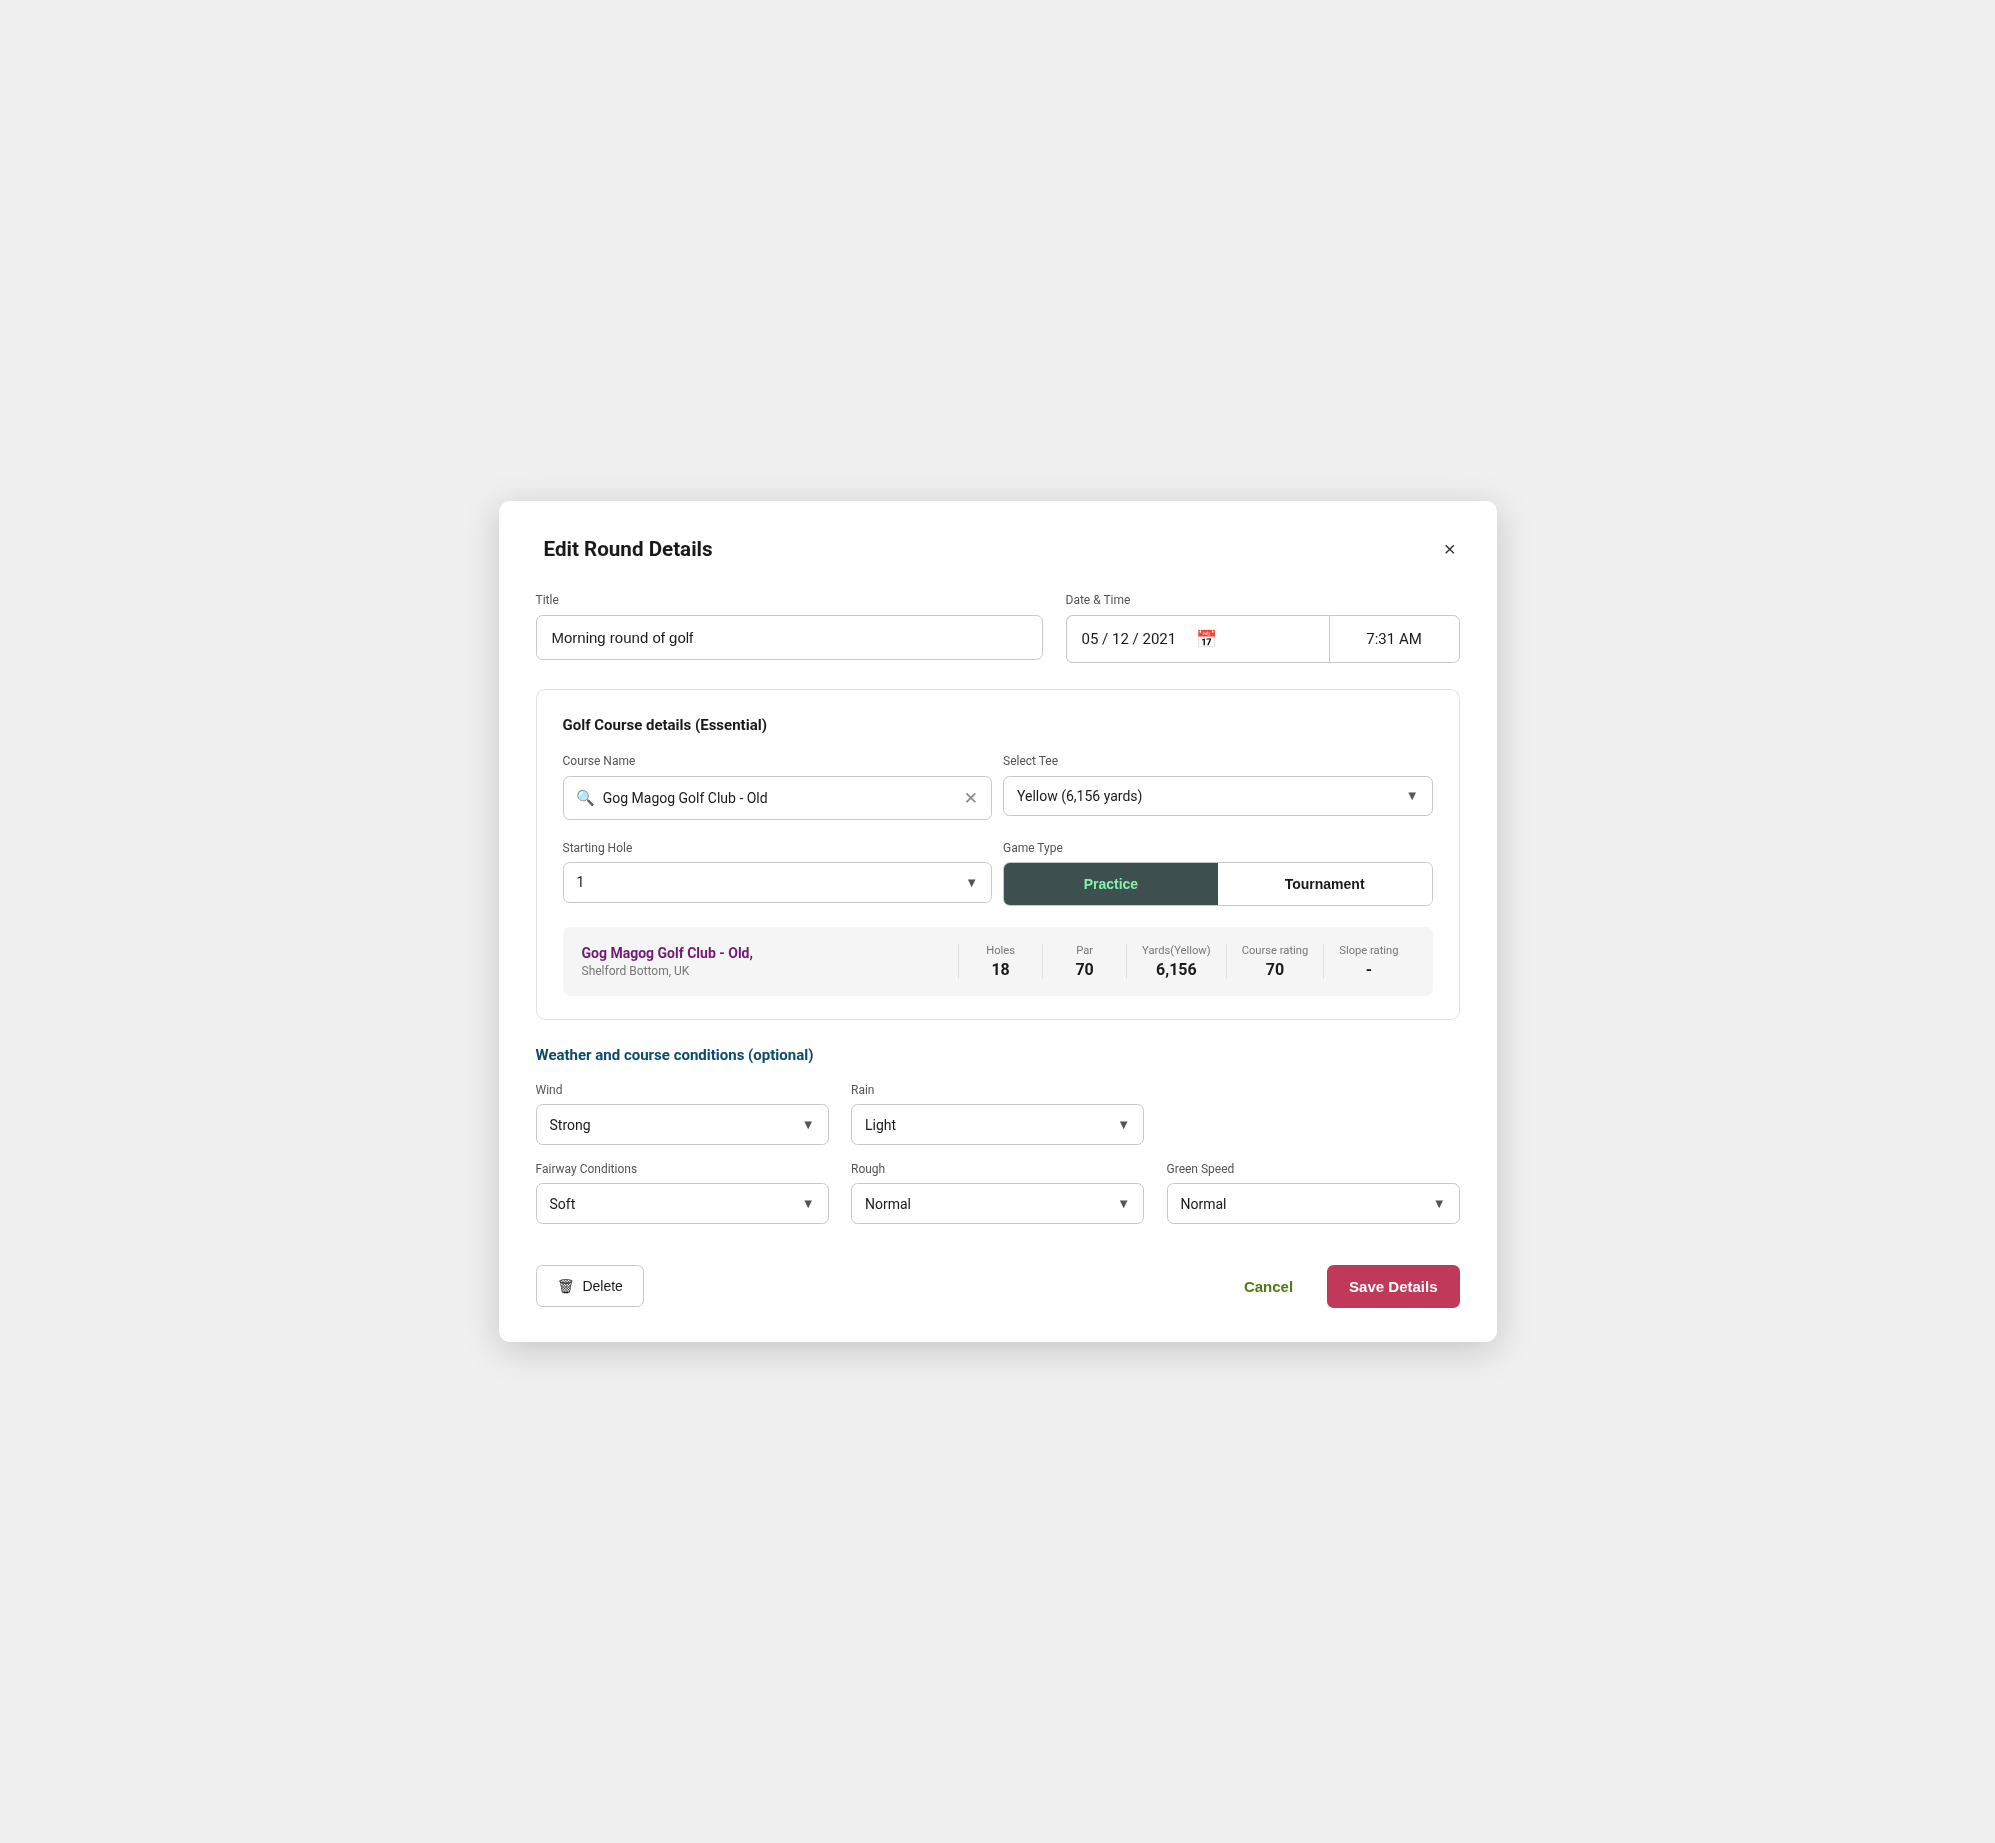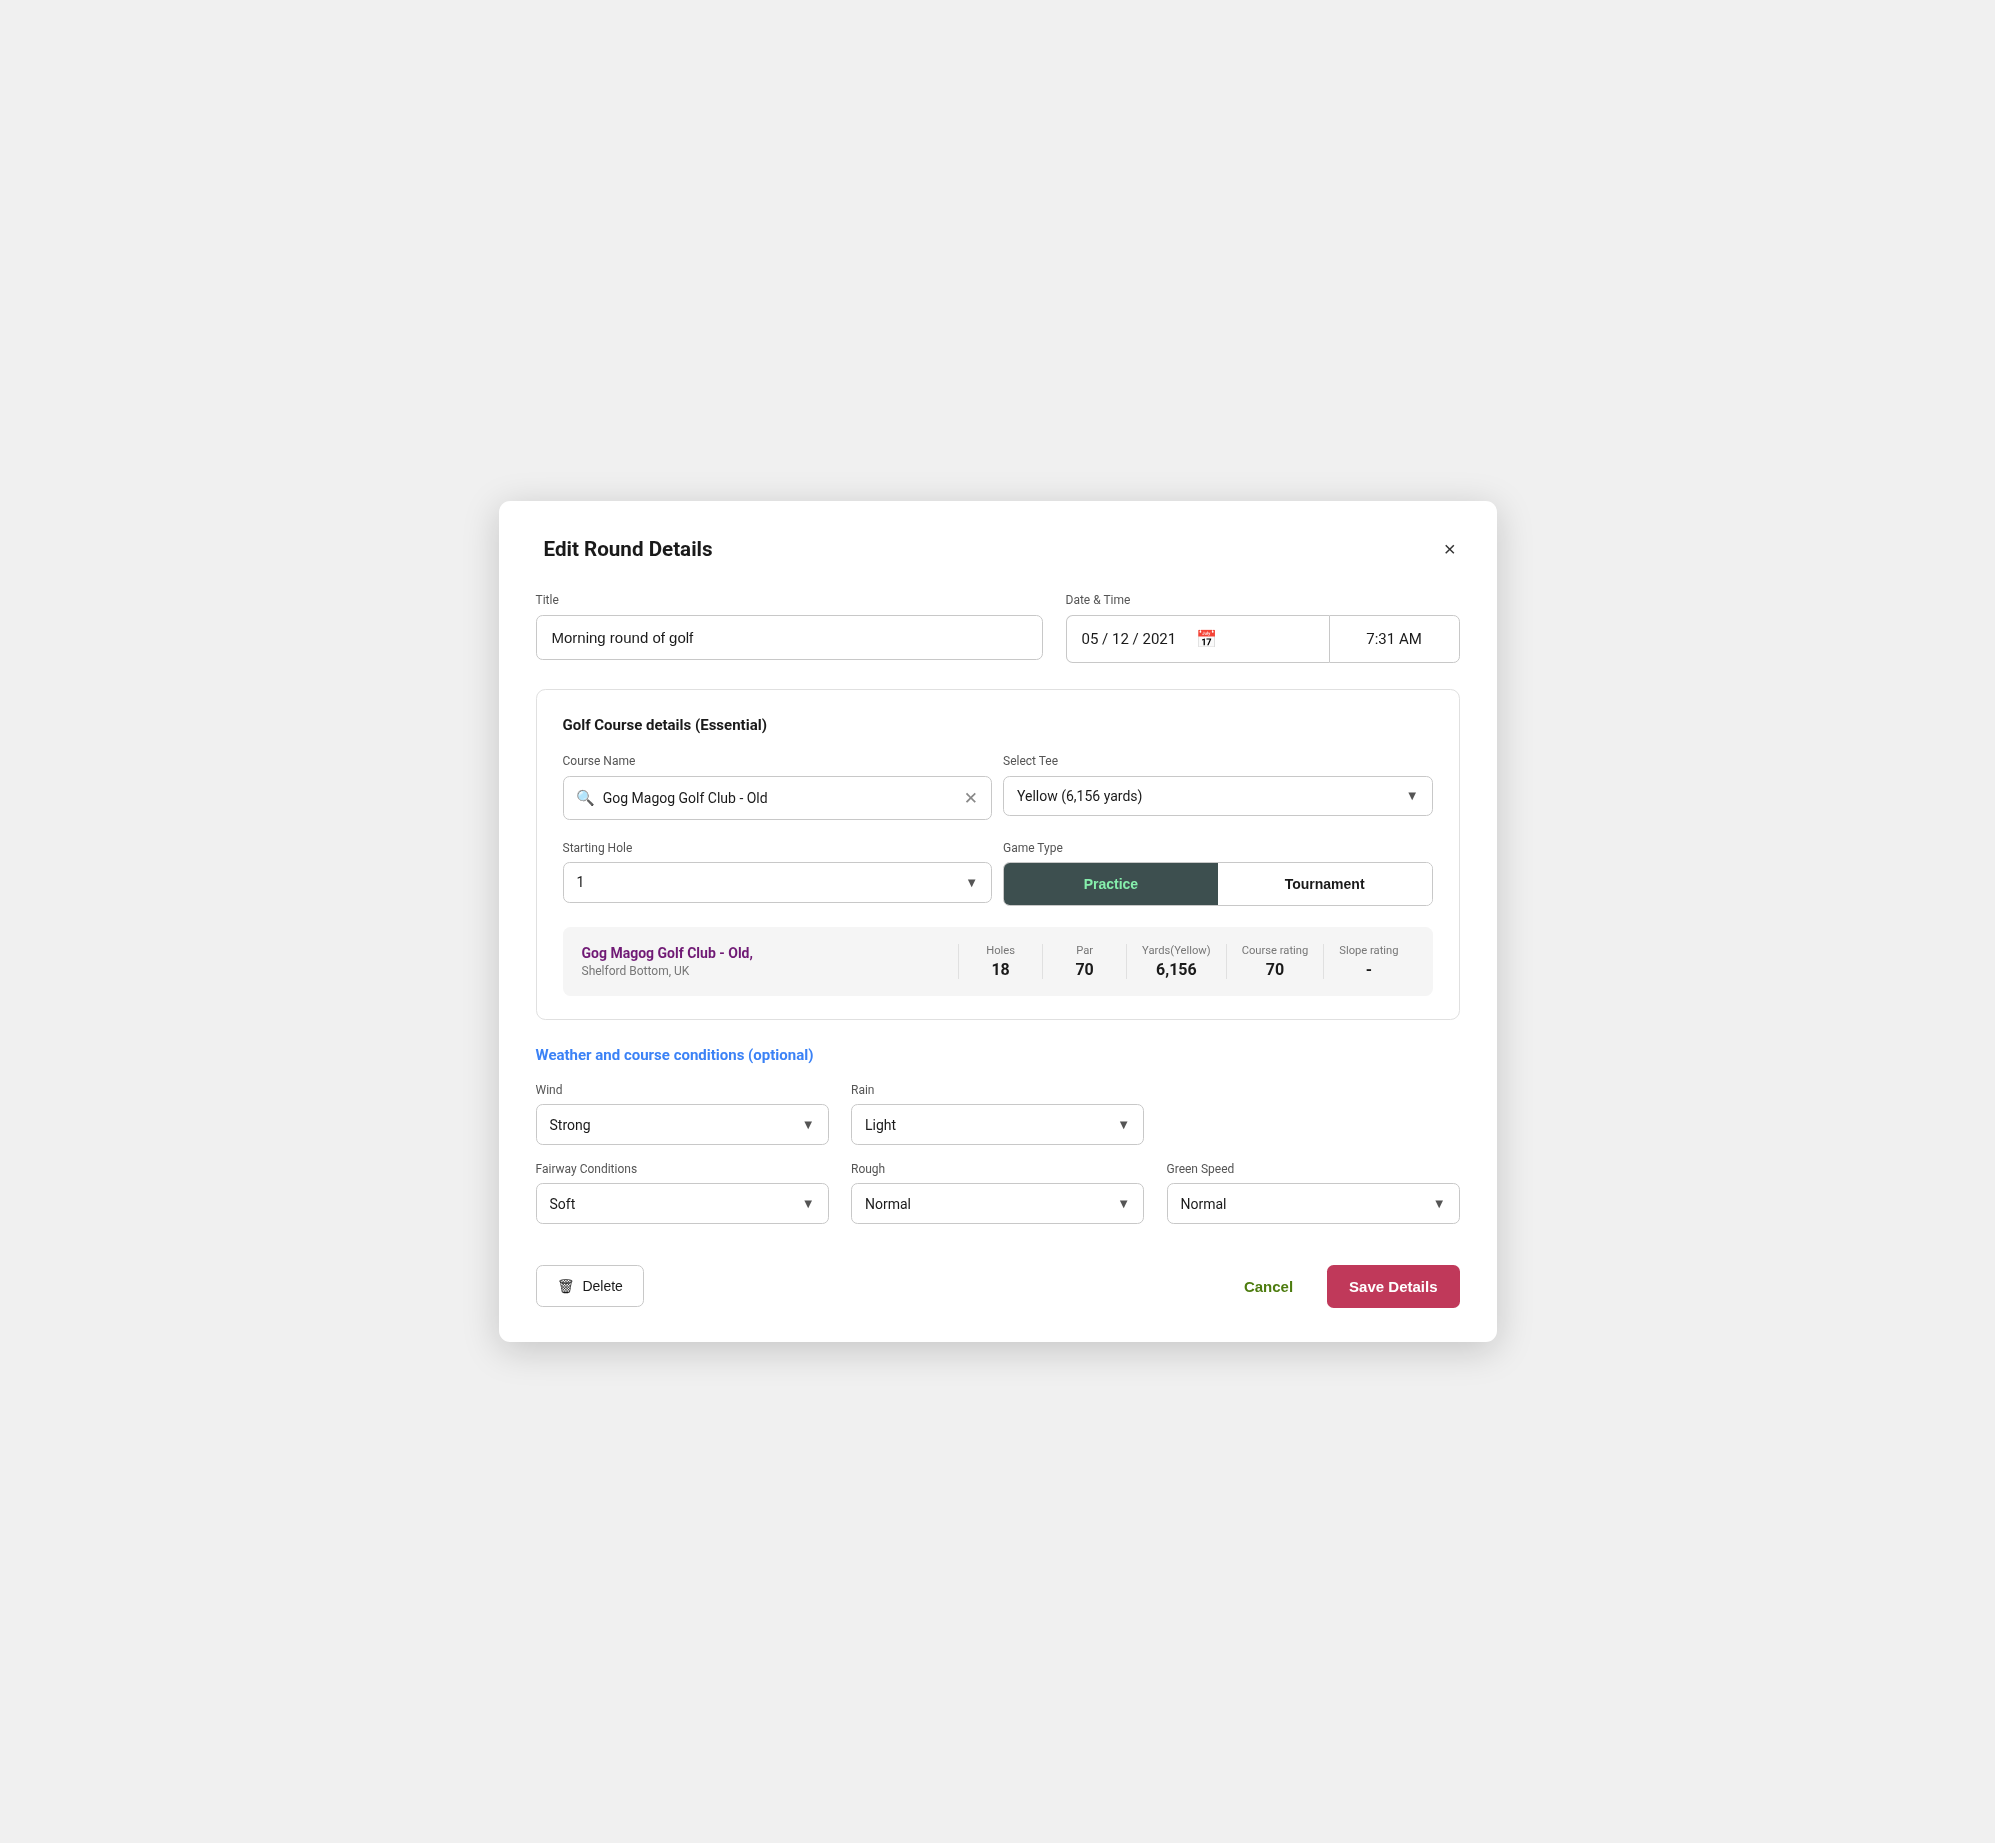--- a/index.html
+++ b/index.html
@@ -211,21 +211,21 @@
     .course-stat-value {
       font-size: 16px;
       font-weight: 700;
       color: #1a1a1a;
     }
 
     
     .weather-title {
       font-size: 15px;
       font-weight: 700;
-      color: #3b82f6;
+      color: #0c4a6e;
       margin-bottom: 19px;
     }
     .weather-row {
       display: flex;
       gap: 22.5px;
       margin-bottom: 17px;
       justify-content: center;
     }
     .weather-row .field-group { flex: 1; }
 

